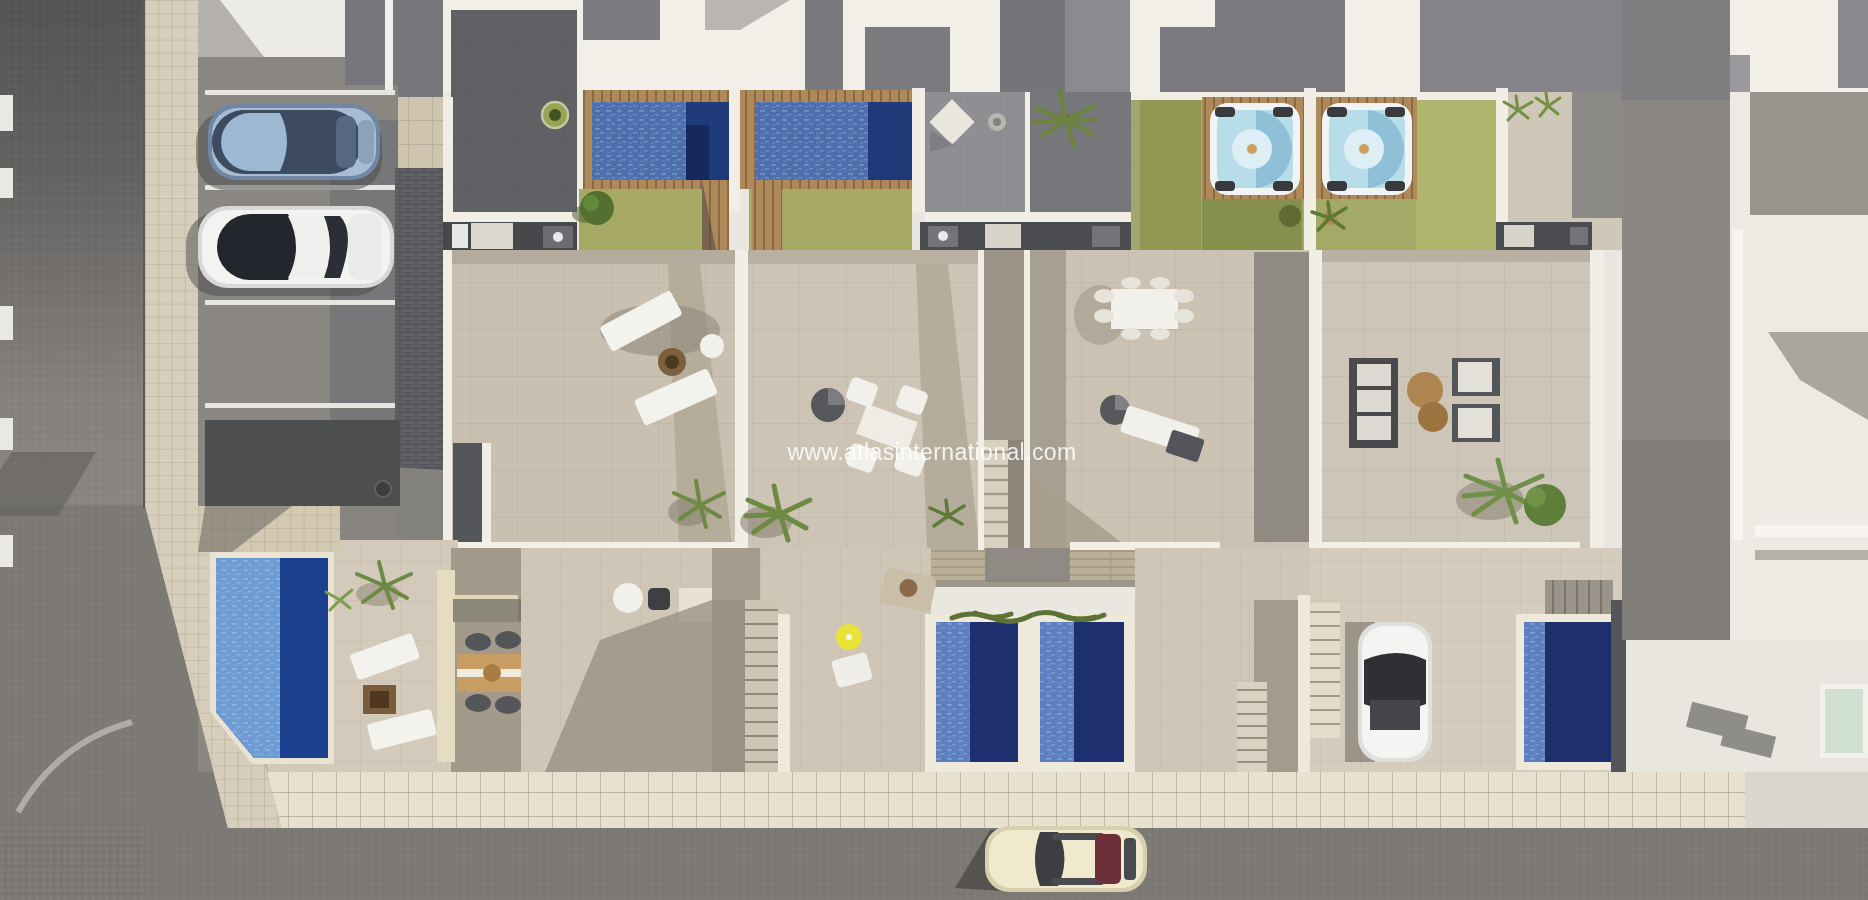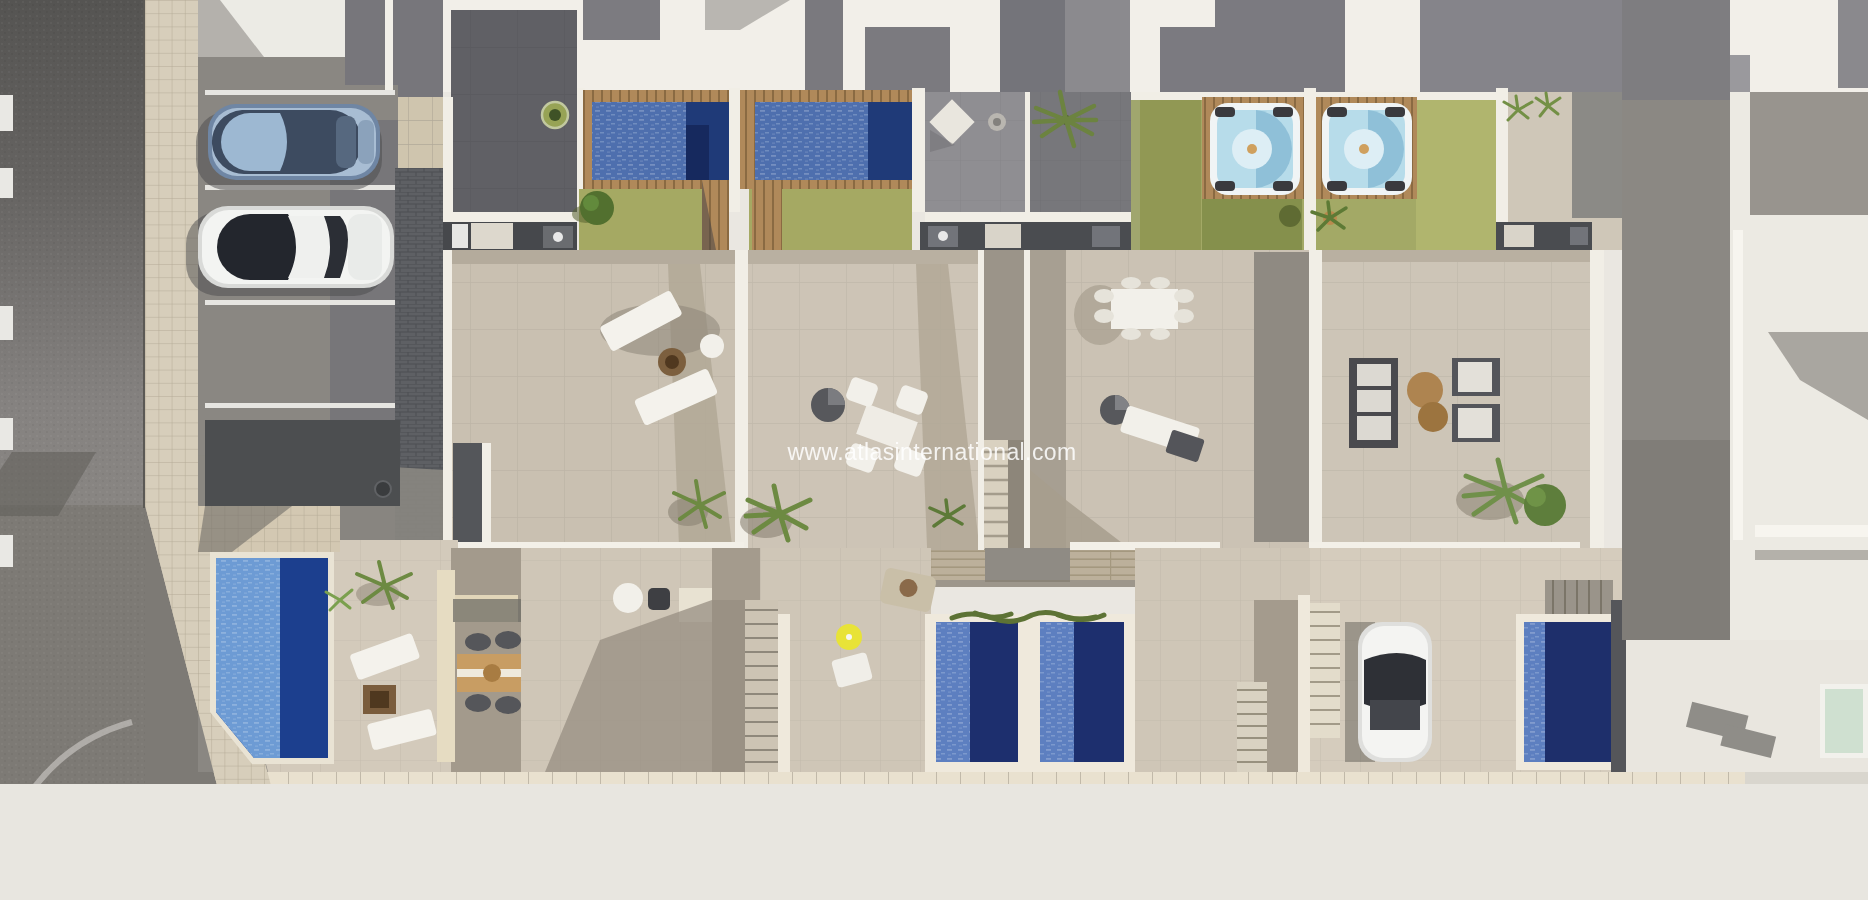--- a/index.html
+++ b/index.html
@@ -1,16 +1,16 @@
 <!DOCTYPE html>
 <html><head>
 <meta charset="utf-8">
 <style>
   html,body{margin:0;padding:0;background:#e8e6e0;}
-  #scene{position:relative;width:1868px;height:784px;overflow:hidden;}
+  #scene{position:relative;width:1868px;height:900px;overflow:hidden;}
   svg{display:block;}
   text{font-family:"Liberation Sans",sans-serif;}
 </style>
 </head>
 <body>
 <div id="scene">
 <svg width="1868" height="900" viewBox="0 0 1868 900">
 <defs>
   <pattern id="asph" width="7" height="7" patternUnits="userSpaceOnUse">
     <rect width="7" height="7" fill="none"></rect>

